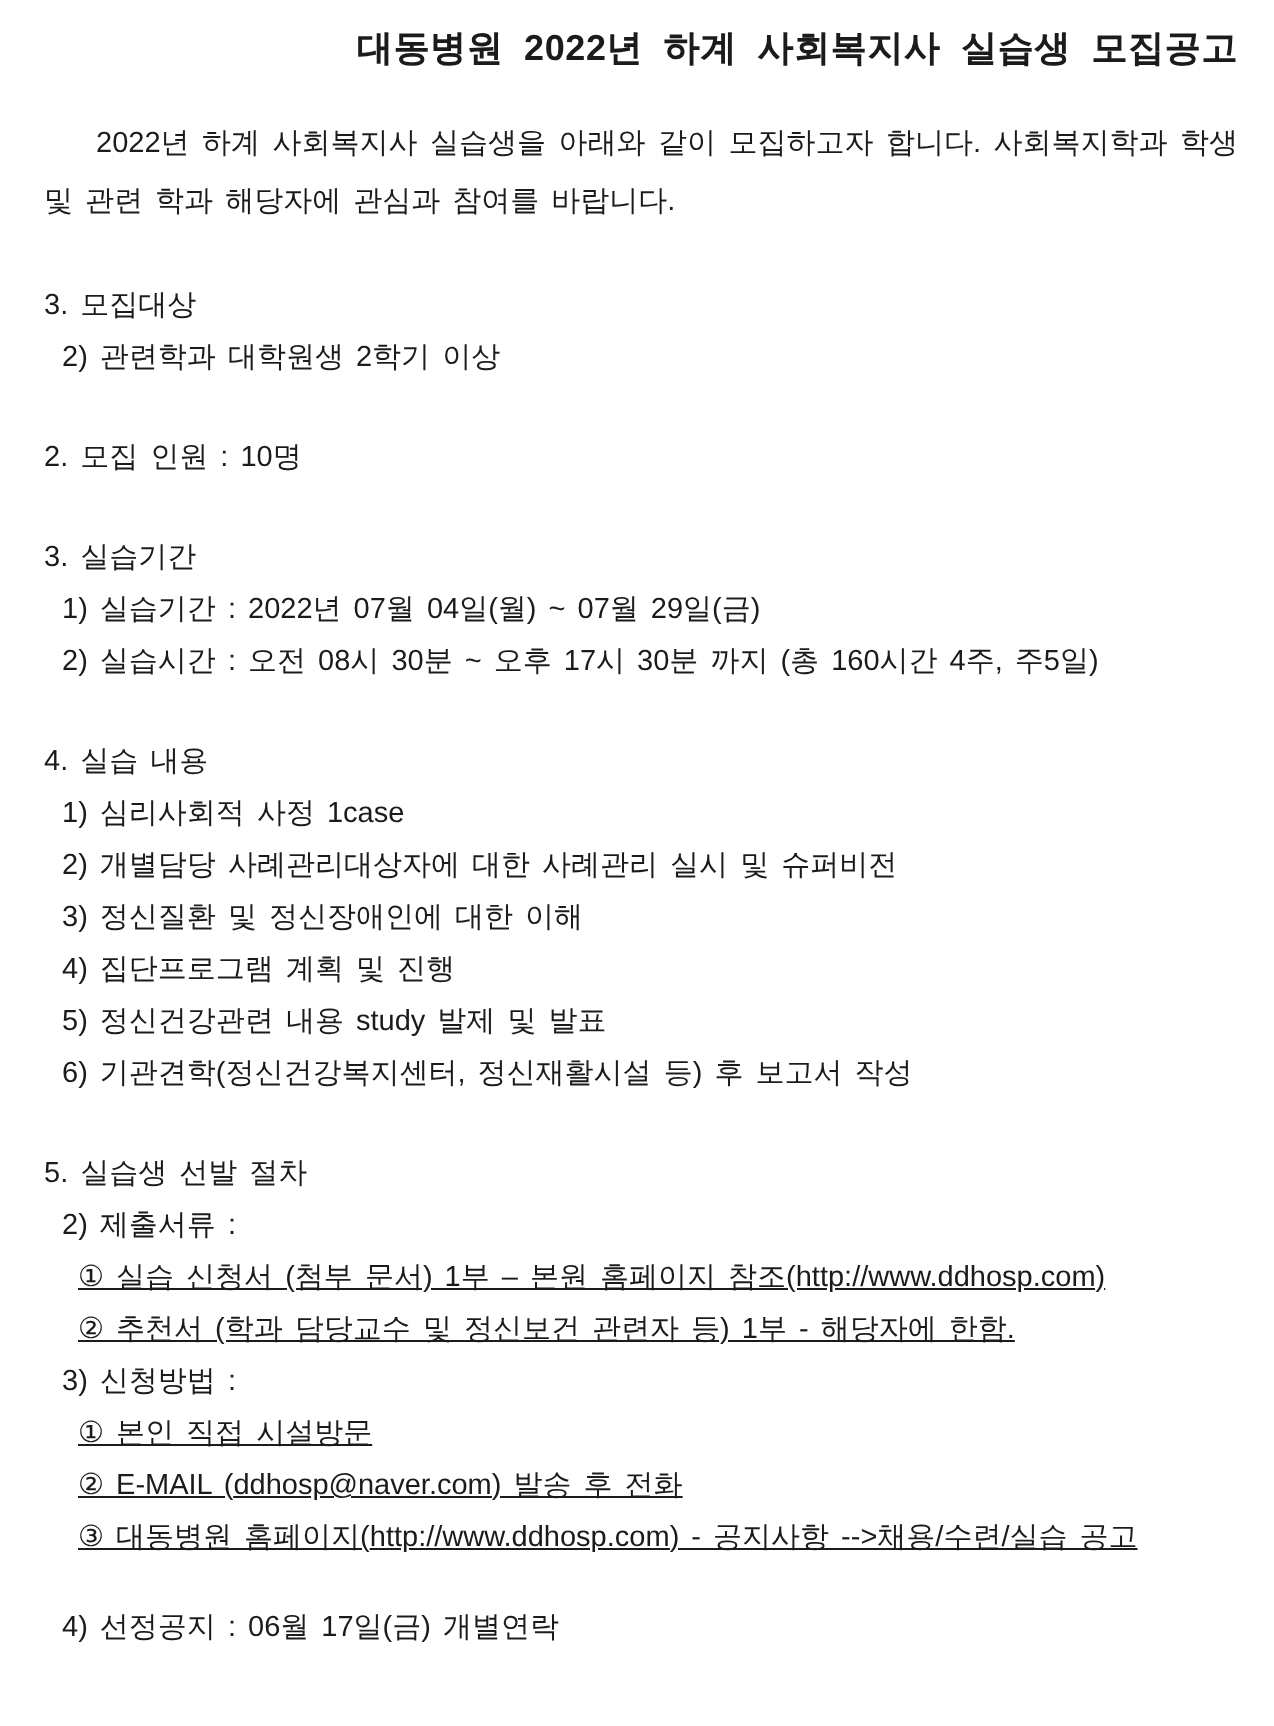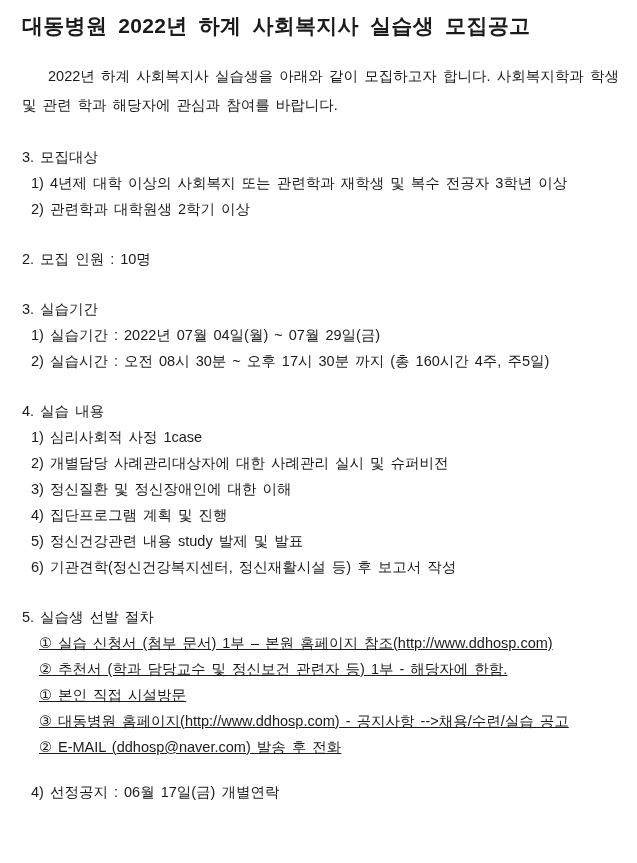--- a/index.html
+++ b/index.html
@@ -12,23 +12,23 @@
     height: 863px;
     box-sizing: border-box;
     padding: 10px 18px 0 22px;
     color: #1b1b1b;
     font-family: "Liberation Sans", "DejaVu Sans", sans-serif;
     font-size: 14.5px;
     overflow: hidden;
   }
   .title {
     margin: 2px 0 0 0;
-    font-size: 21px;
+    font-size: 18px;
     font-weight: 700;
-    text-align: left;
+    text-align: right;
     letter-spacing: 0.3px;
     word-spacing: 5px;
     white-space: nowrap;
   }
   .intro {
     margin: 22px 0 0 0;
     text-indent: 26px;
     line-height: 29px;
     text-align: justify;
     word-spacing: 2px;
@@ -55,21 +55,20 @@
 </style>
 </head>
 <body>
 
 <h1 class="title">대동병원 2022년 하계 사회복지사 실습생 모집공고</h1>
 
 <p class="intro">2022년 하계 사회복지사 실습생을 아래와 같이 모집하고자 합니다. 사회복지학과 학생 및 관련 학과 해당자에 관심과 참여를 바랍니다.</p>
 
 <div class="section">
   <div class="heading">3. 모집대상</div>
-  <div class="line lvl-item">1) 4년제 대학 이상의 사회복지 또는 관련학과 재학생 및 복수 전공자 3학년 이상</div>
   <div class="line lvl-item">2) 관련학과 대학원생 2학기 이상</div>
 </div>
 
 <div class="section">
   <div class="heading">2. 모집 인원 : 10명</div>
 </div>
 
 <div class="section">
   <div class="heading">3. 실습기간</div>
   <div class="line lvl-item">1) 실습기간 : 2022년 07월 04일(월) ~ 07월 29일(금)</div>
@@ -81,19 +80,21 @@
   <div class="line lvl-item">1) 심리사회적 사정 1case</div>
   <div class="line lvl-item">2) 개별담당 사례관리대상자에 대한 사례관리 실시 및 슈퍼비전</div>
   <div class="line lvl-item">3) 정신질환 및 정신장애인에 대한 이해</div>
   <div class="line lvl-item">4) 집단프로그램 계획 및 진행</div>
   <div class="line lvl-item">5) 정신건강관련 내용 study 발제 및 발표</div>
   <div class="line lvl-item">6) 기관견학(정신건강복지센터, 정신재활시설 등) 후 보고서 작성</div>
 </div>
 
 <div class="section">
   <div class="heading">5. 실습생 선발 절차</div>
+  <div class="line lvl-item">2) 제출서류 :</div>
   <div class="line lvl-sub">① 실습 신청서 (첨부 문서) 1부 – 본원 홈페이지 참조(http://www.ddhosp.com)</div>
   <div class="line lvl-sub">② 추천서 (학과 담당교수 및 정신보건 관련자 등) 1부 - 해당자에 한함.</div>
+  <div class="line lvl-item">3) 신청방법 :</div>
   <div class="line lvl-sub">① 본인 직접 시설방문</div>
+  <div class="line lvl-sub"><span>② E-MAIL (</span><a class="doclink">ddhosp@naver.com</a><span>) 발송 후 전화</span></div>
   <div class="line lvl-sub"><span>③ 대동병원 홈페이지(</span><a class="doclink">http://www.ddhosp.com</a><span>) - 공지사항 --&gt;채용/수련/실습 공고</span></div>
-  <div class="line lvl-sub"><span>② E-MAIL (</span><a class="doclink">ddhosp@naver.com</a><span>) 발송 후 전화</span></div>
   <div class="line lvl-item gap-before">4) 선정공지 : 06월 17일(금) 개별연락</div>
 </div>
 
 </body></html>

